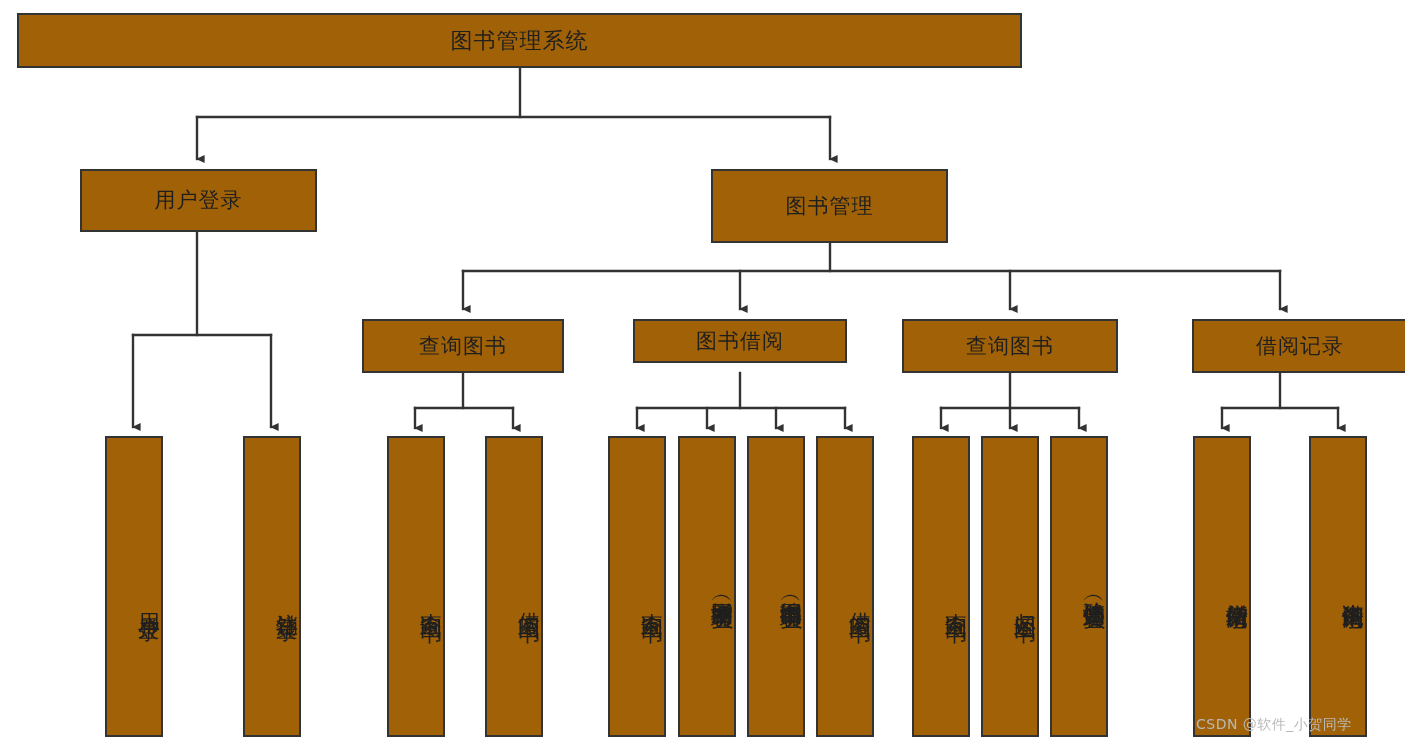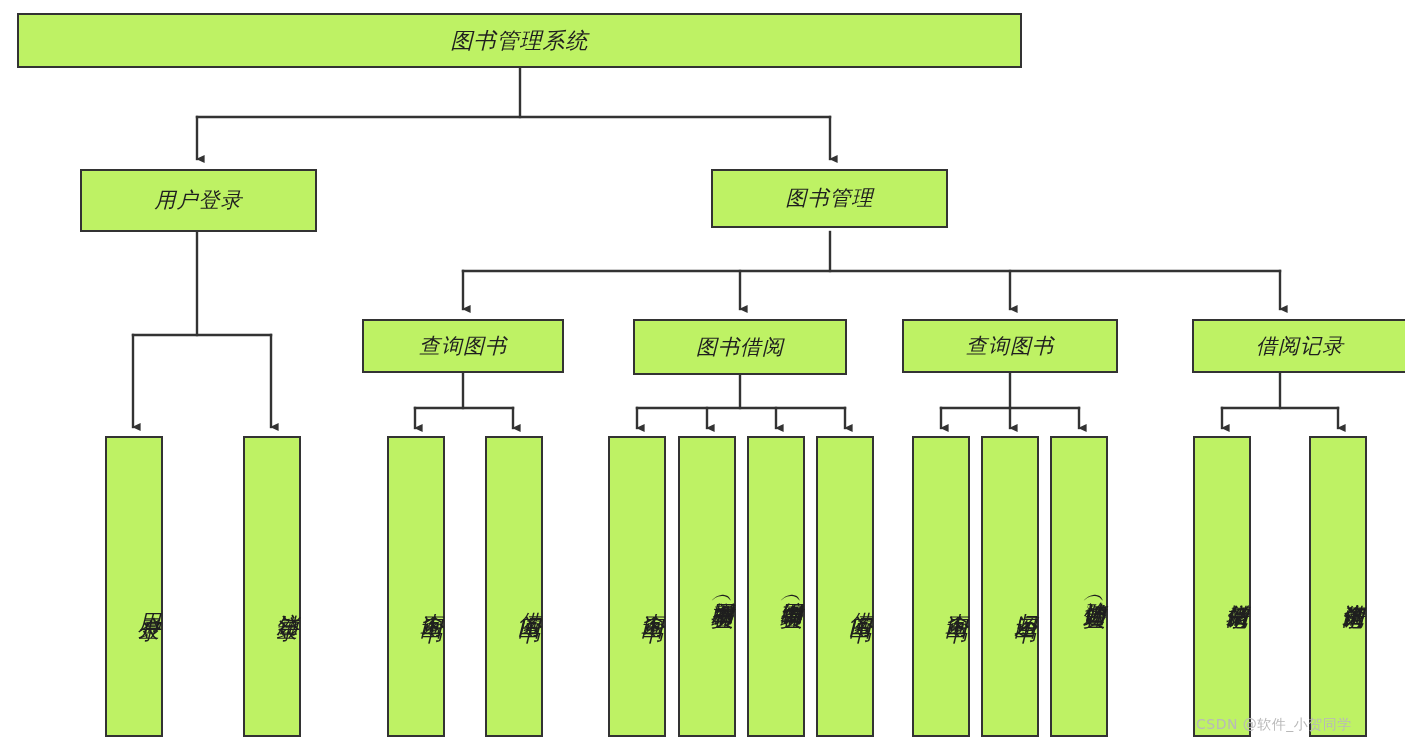--- a/index.html
+++ b/index.html
@@ -23,26 +23,25 @@
     left: 0;
     top: 0;
     width: 1405px;
     height: 747px;
     pointer-events: none;
   }
   .node {
     position: absolute;
     box-sizing: border-box;
     border: 2px solid #333333;
-    background: #bef264;
+    background: #a16207;
     display: flex;
     align-items: center;
     justify-content: center;
     color: #1f1f1f;
-    font-style: italic;
   }
   .node.horiz {
     font-size: 21px;
     letter-spacing: 1px;
     line-height: 1.25;
   }
   .node.root {
     font-size: 22px;
   }
   .node.vert {
@@ -124,24 +123,24 @@
       <line x1="1280" y1="373" x2="1280" y2="408"></line>
       <line x1="1222" y1="408" x2="1338" y2="408"></line>
       <line x1="1222" y1="408" x2="1222" y2="428" marker-end="url(#arrowhead)"></line>
       <line x1="1338" y1="408" x2="1338" y2="428" marker-end="url(#arrowhead)"></line>
     </g>
   </svg>
 
   <div class="node root horiz" style="left:17px; top:13px; width:1005px; height:55px;">图书管理系统</div>
 
   <div class="node horiz" style="left:80px; top:169px; width:237px; height:63px;">用户登录</div>
-  <div class="node horiz" style="left:711px; top:169px; width:237px; height:59px;">图书管理</div>
+  <div class="node horiz" style="left:711px; top:169px; width:237px; height:74px;">图书管理</div>
 
   <div class="node horiz" style="left:362px; top:319px; width:202px; height:54px;">查询图书</div>
-  <div class="node horiz" style="left:633px; top:319px; width:214px; height:56px;">图书借阅</div>
+  <div class="node horiz" style="left:633px; top:319px; width:214px; height:44px;">图书借阅</div>
   <div class="node horiz" style="left:902px; top:319px; width:216px; height:54px;">查询图书</div>
   <div class="node horiz" style="left:1172px; top:319px; width:216px; height:54px;margin-left:20px;">借阅记录</div>
 
   <div class="node vert toppad" style="left:105px; top:436px; width:58px; height:301px;">用户登录</div>
   <div class="node vert toppad" style="left:243px; top:436px; width:58px; height:301px;">注销登录</div>
 
   <div class="node vert toppad" style="left:387px; top:436px; width:58px; height:301px;">查询图书</div>
   <div class="node vert toppad" style="left:485px; top:436px; width:58px; height:301px;">借阅图书</div>
 
   <div class="node vert toppad" style="left:608px; top:436px; width:58px; height:301px;">查询图书</div>

